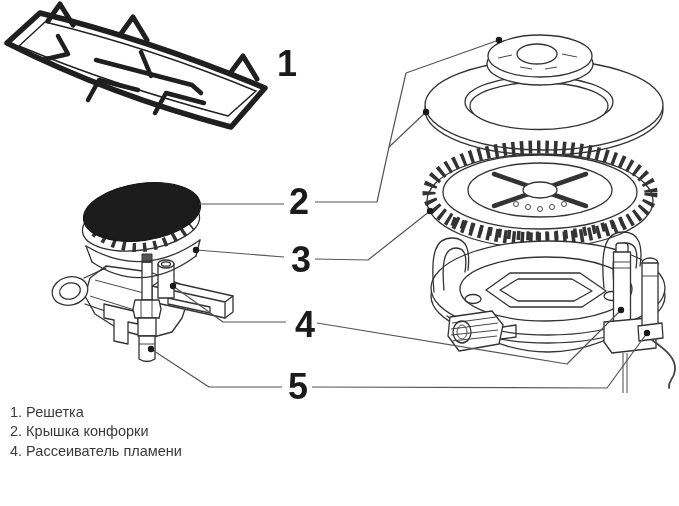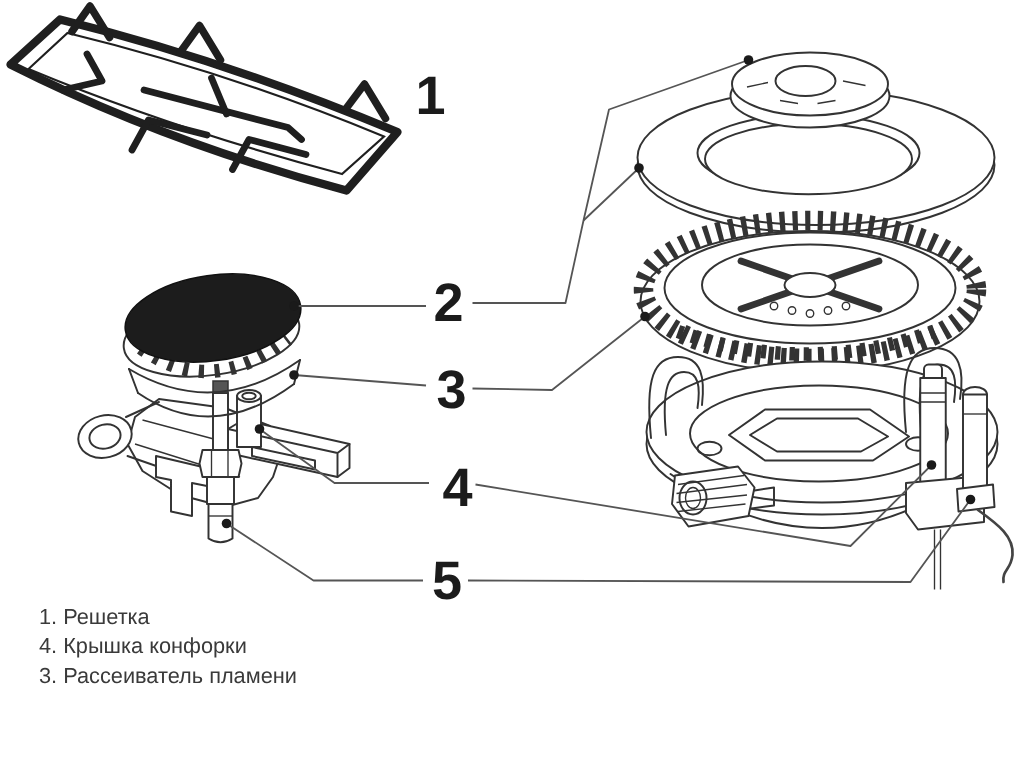--- a/index.html
+++ b/index.html
@@ -25,21 +25,21 @@
   .teeth2{stroke:var(--line);stroke-width:9;fill:none;stroke-dasharray:3.5 6;}
   .slots{stroke:var(--line);stroke-width:9;fill:none;stroke-dasharray:3.5 7;}
   .spoke{stroke:var(--line);stroke-width:4.5;fill:none;stroke-linecap:round;}
   .leader{stroke:var(--leader);stroke-width:1.2;fill:none;stroke-linejoin:round;}
   .dot{fill:#1a1a1a;stroke:none;}
   .capfill{fill:var(--cap-fill);stroke:#111111;stroke-width:1;}
   .wire{stroke:#444444;stroke-width:1.8;fill:none;stroke-linecap:round;}
   .num{font-family:"Liberation Sans","DejaVu Sans",sans-serif;font-weight:bold;font-size:36px;
        fill:var(--number);text-anchor:middle;}
   #legend{
-    position:absolute;left:26px;top:403px;
+    position:absolute;left:10px;top:403px;
     font-size:14.5px;line-height:19.4px;color:var(--text);
   }
   .legend-row{white-space:nowrap;}
 </style>
 </head>
 <body>
 
 <svg id="diagram-svg" width="679" height="506" viewBox="0 0 679 506" xmlns="http://www.w3.org/2000/svg">
 
   <g>
@@ -191,15 +191,15 @@
 
   <text class="num" x="287" y="76">1</text>
   <text class="num" x="299" y="214">2</text>
   <text class="num" x="301" y="272">3</text>
   <text class="num" x="305" y="337">4</text>
   <text class="num" x="298" y="399">5</text>
 </svg>
 
 <div id="legend">
   <div class="legend-row">1. Решетка</div>
-  <div class="legend-row">4. Крышка конфорки</div>
-  <div class="legend-row">3. Рассеиватель пламени</div>
+  <div class="legend-row">2. Крышка конфорки</div>
+  <div class="legend-row">4. Рассеиватель пламени</div>
 </div>
 
 </body></html>

